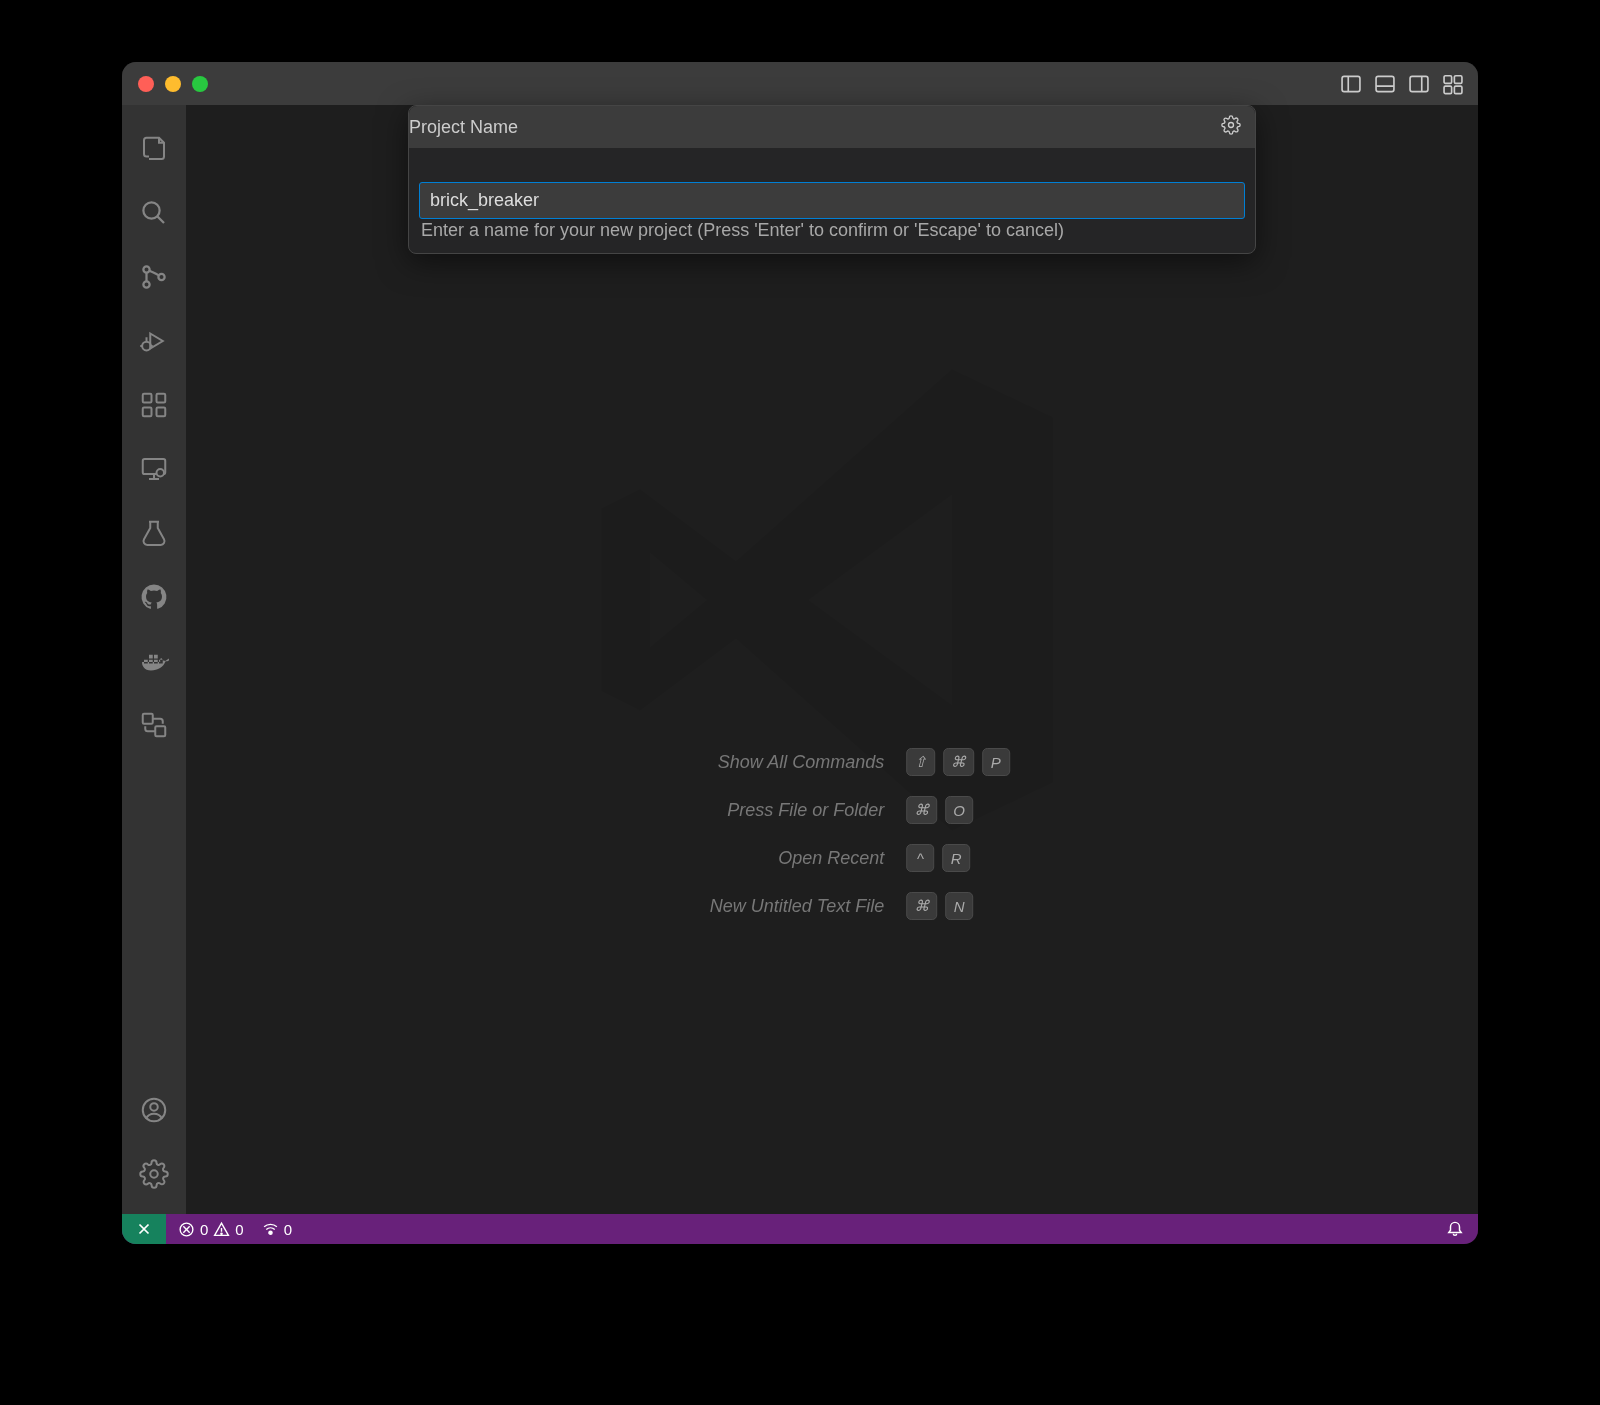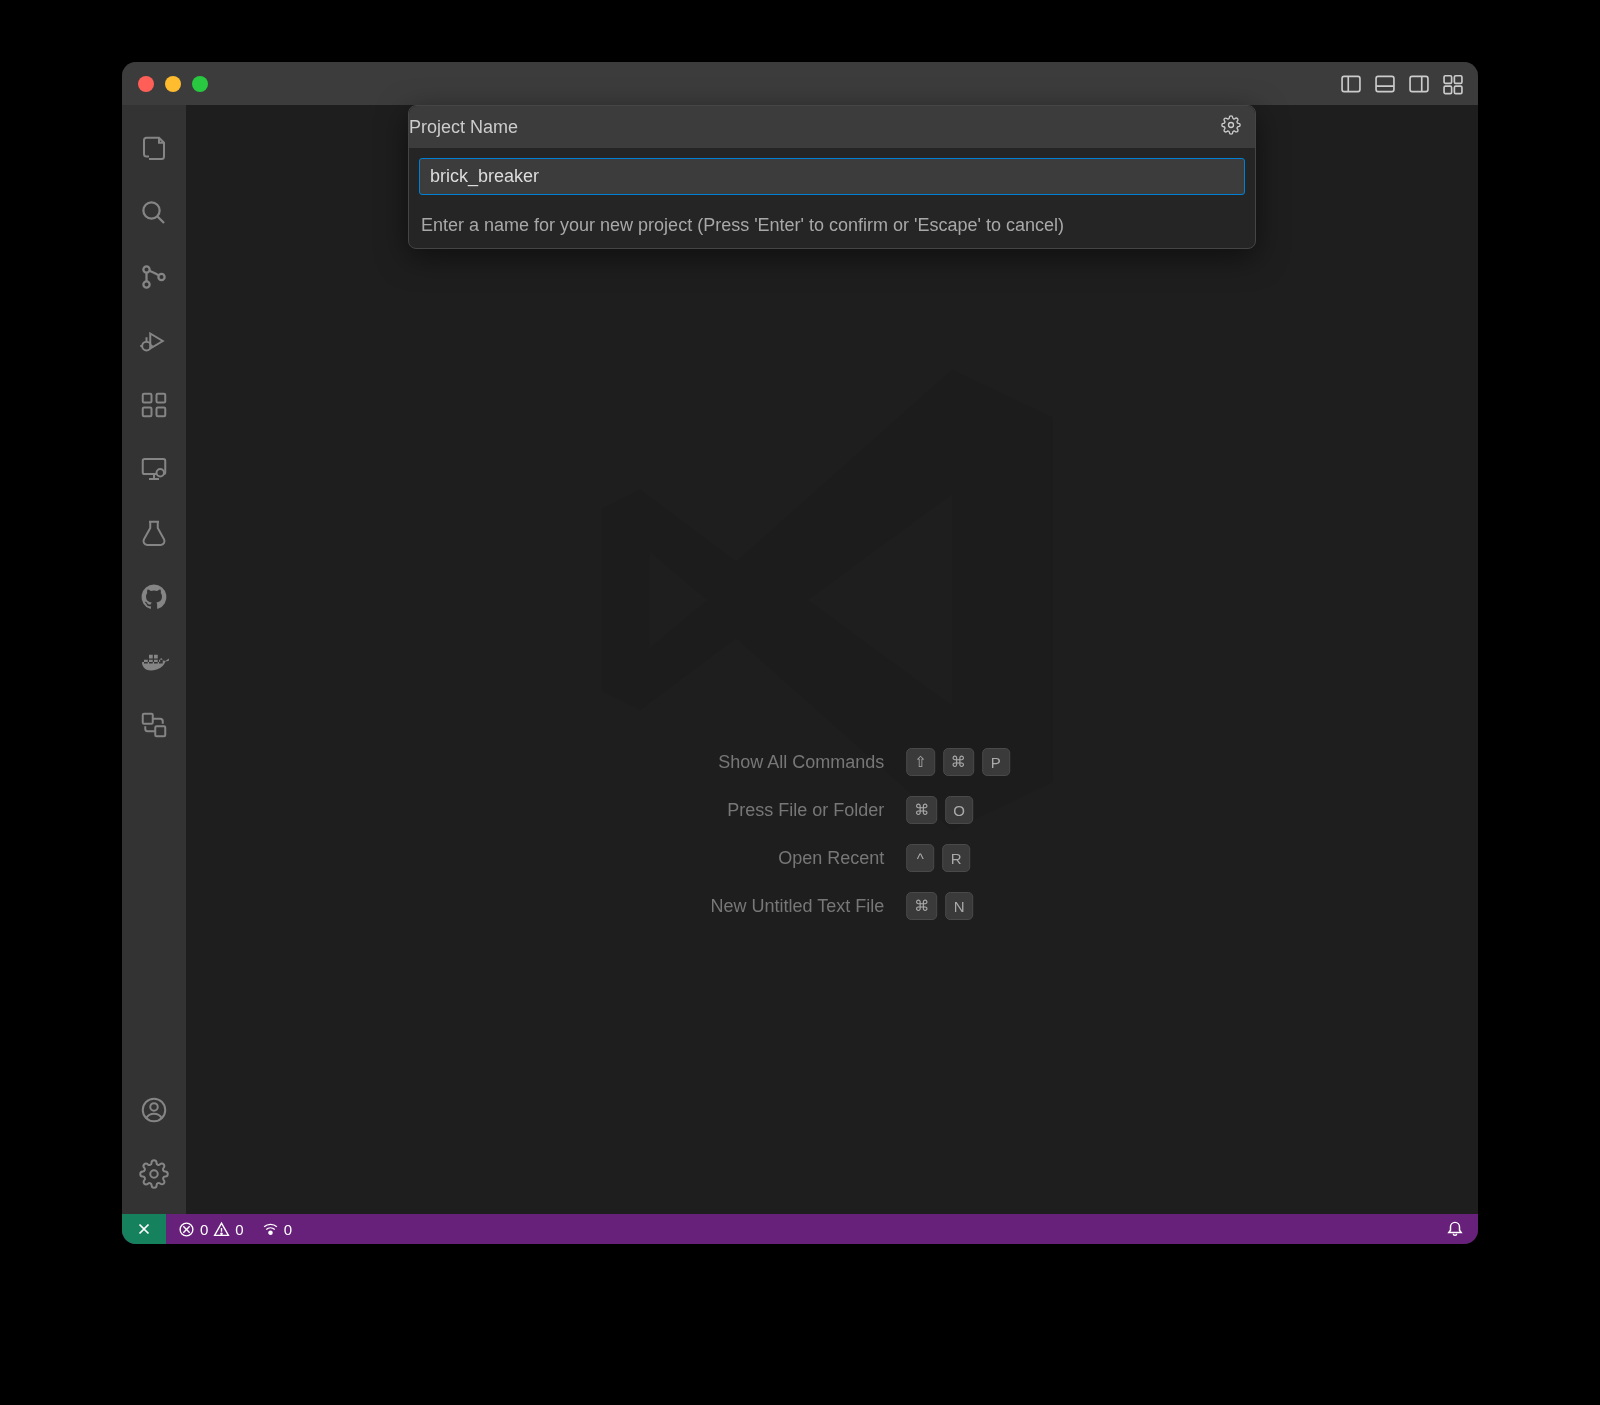--- a/index.html
+++ b/index.html
@@ -108,20 +108,21 @@
   left: 50%;
   transform: translate(-50%, 0);
   display: flex;
   flex-direction: column;
   gap: 20px;
 }
 .command-row {
   display: flex;
   align-items: center;
   gap: 22px;
+  font-style: italic;
 }
 .command-label {
   color: #777;
   font-size: 18px;
   text-align: right;
   width: 230px;
 }
 .keys {
   display: flex;
   gap: 8px;
@@ -173,25 +174,26 @@
 }
 .quick-input-box {
   width: 100%;
   background: #3c3c3c;
   border: 1px solid #007fd4;
   border-radius: 3px;
   padding: 7px 10px;
   color: #ddd;
   font-size: 18px;
   outline: none;
+  margin-top: 24px;
 }
 .quick-hint {
   color: #a8a8a8;
   font-size: 18px;
-  margin-top: 20px;
+  margin-top: 1px;
   padding-left: 2px;
 }
 .status-bar {
   height: 30px;
   background: #68217a;
   display: flex;
   align-items: center;
   color: #fff;
   font-size: 15px;
   flex-shrink: 0;

